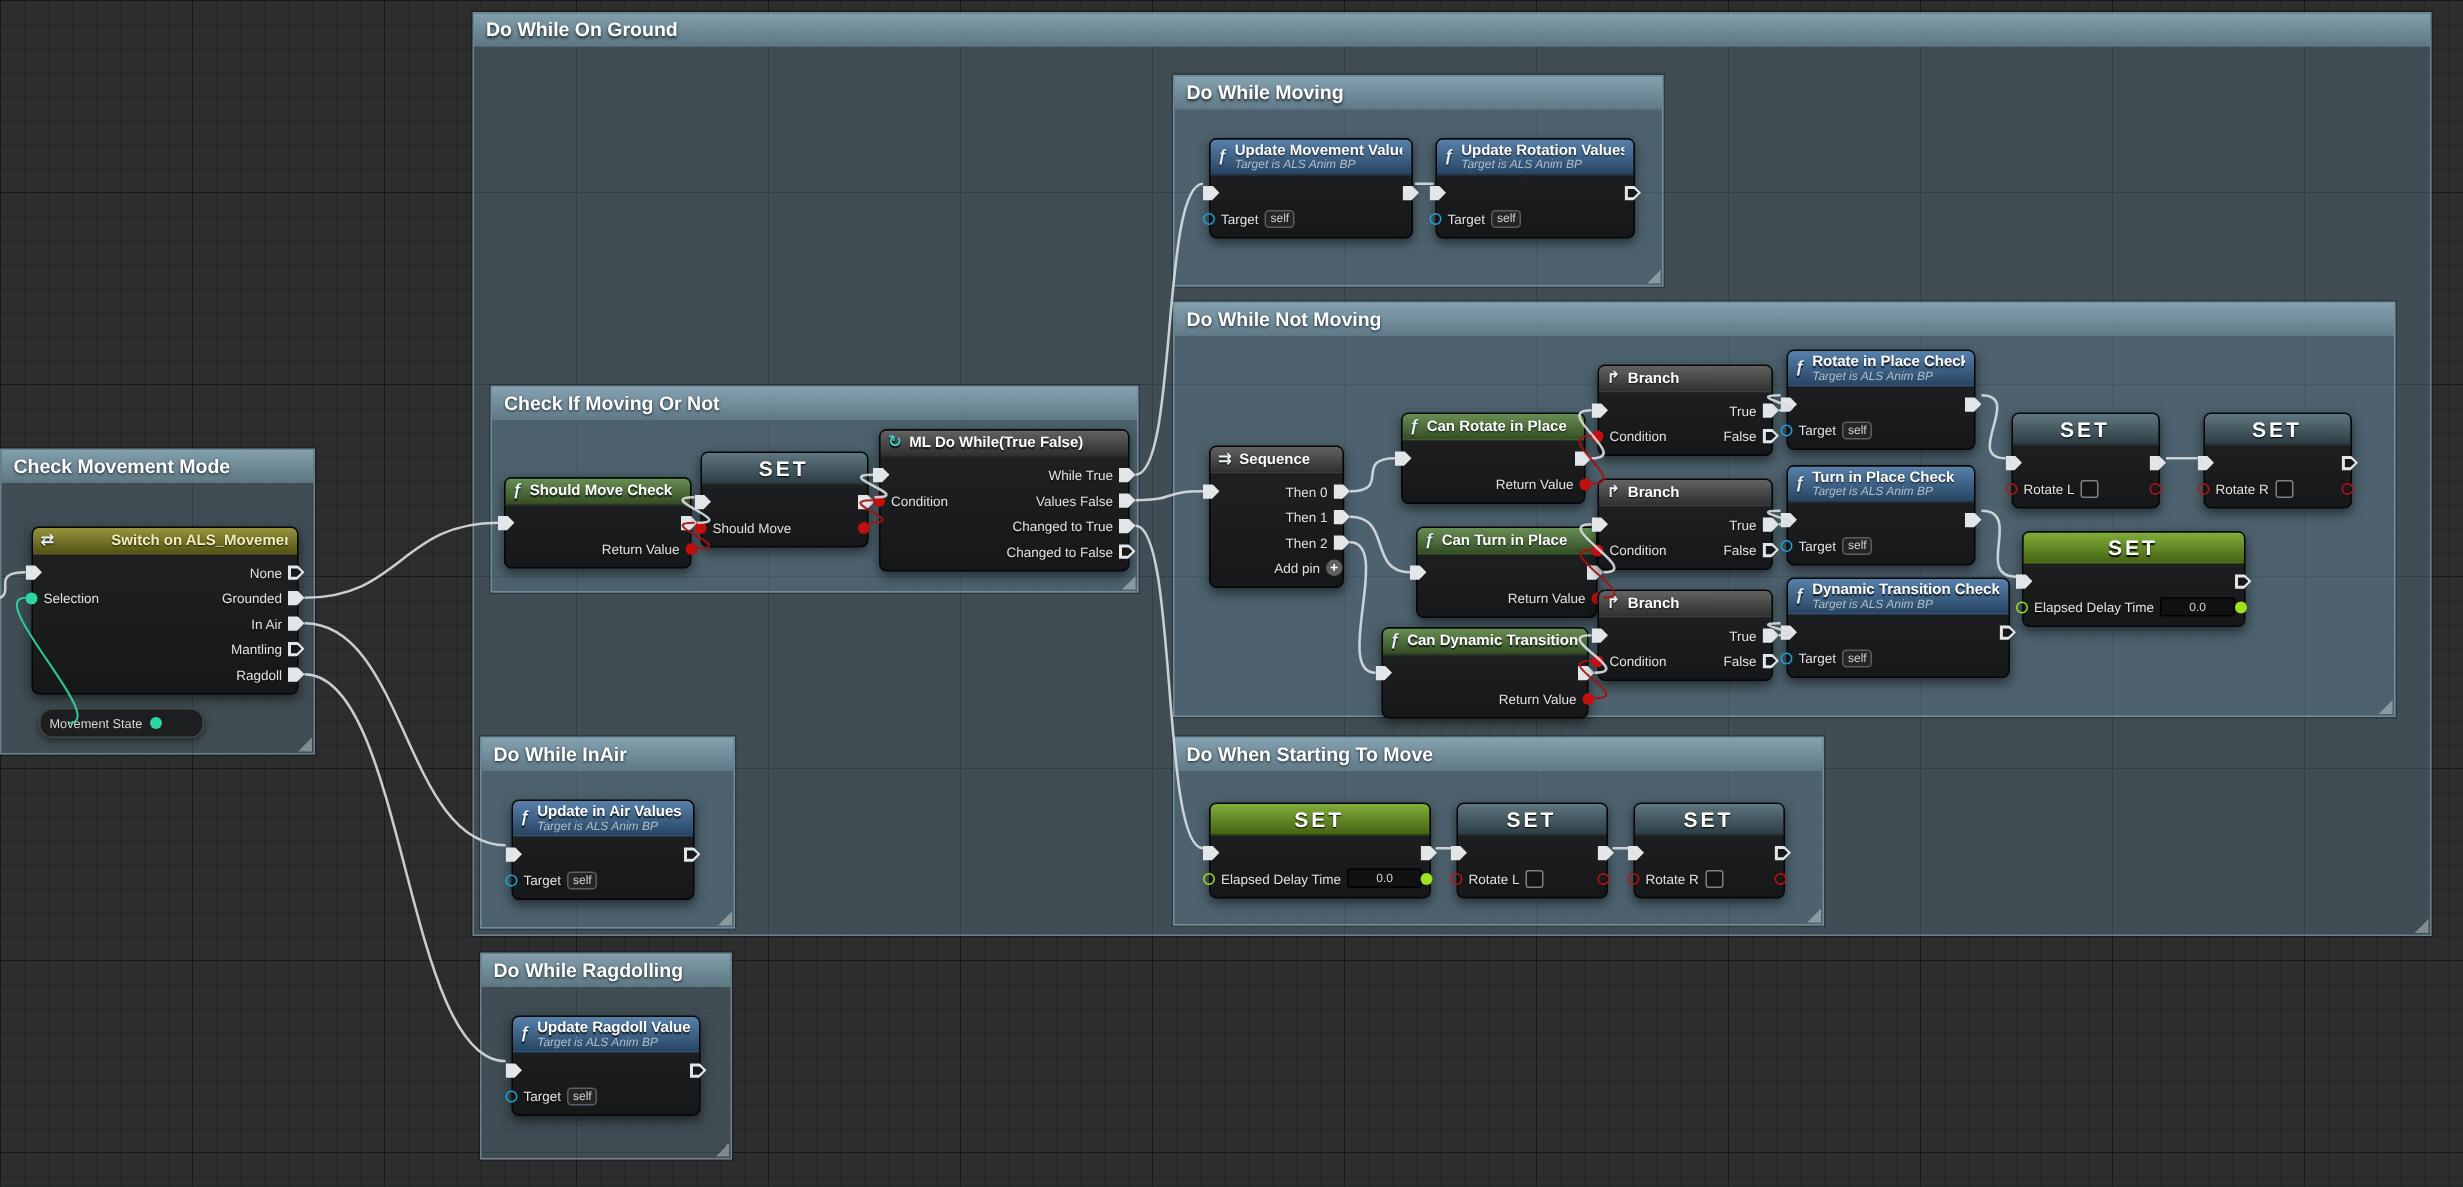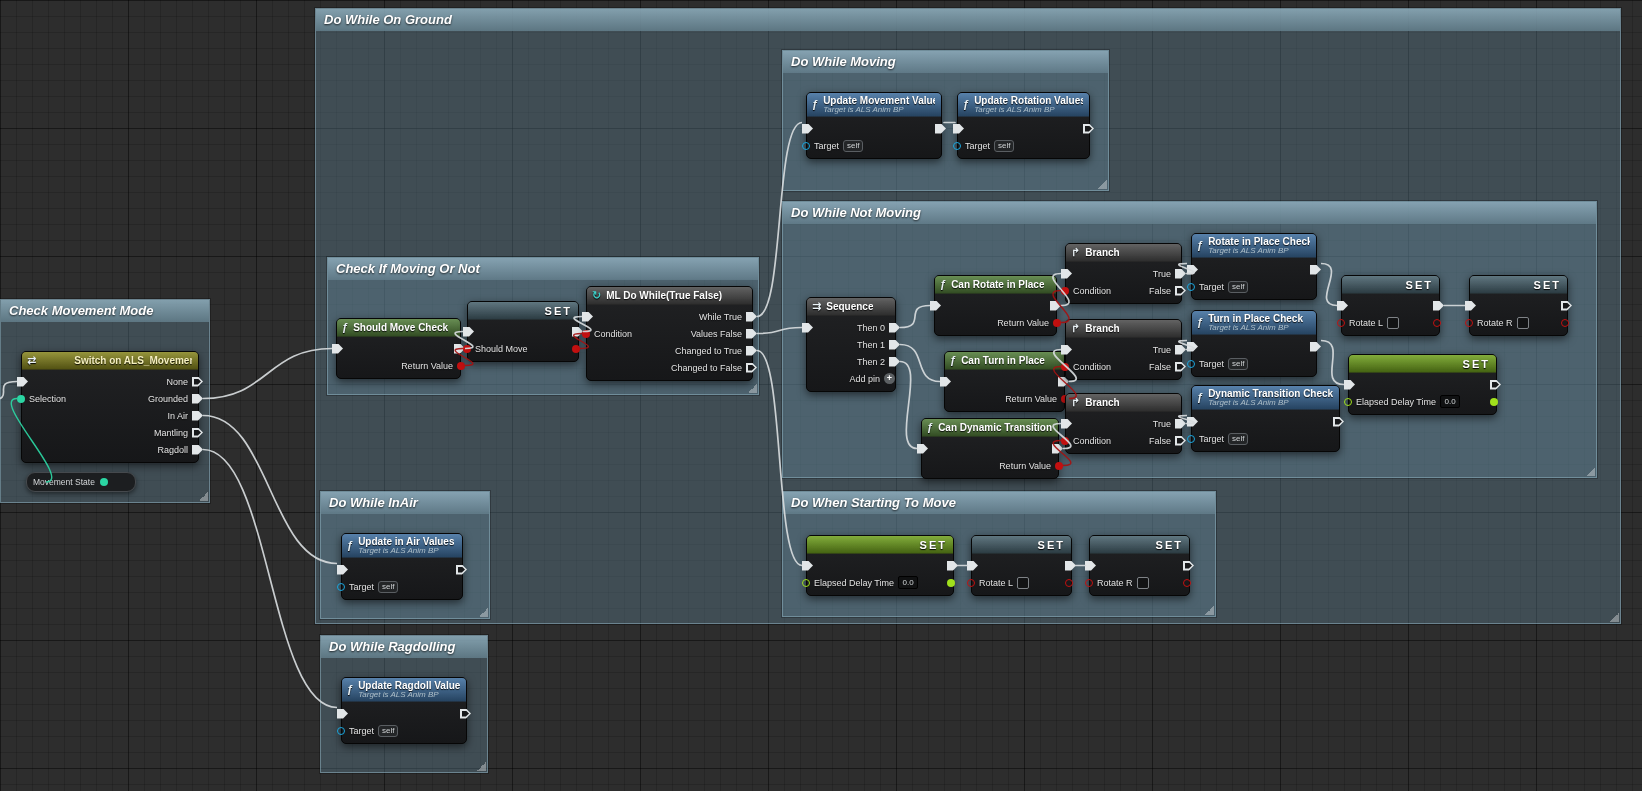--- a/index.html
+++ b/index.html
@@ -15,21 +15,20 @@
   }
   #watermark{
     position:absolute;right:12px;bottom:20px;z-index:0;
     font-size:64px;font-weight:bold;color:#484848;letter-spacing:0;
   }
   .comment{
     position:absolute;z-index:1;
     background:rgba(103,141,160,.34);
     border:1px solid rgba(142,176,192,.55);
     box-shadow:0 0 0 1px rgba(0,0,0,.25);
-    font-style:italic;
   }
   .comment::after{
     content:'';position:absolute;right:1px;bottom:1px;width:10px;height:10px;
     background:linear-gradient(135deg,transparent 55%,rgba(255,255,255,.35) 55%);
   }
   .comment-title{
     height:22px;line-height:22px;padding:0 8px;
     background:linear-gradient(rgba(255,255,255,.10),rgba(0,0,0,.20)),rgba(128,163,180,.82);
     font-size:13px;font-weight:bold;color:#fff;
     text-shadow:0 1px 2px rgba(0,0,0,.75);
@@ -44,37 +43,37 @@
   }
   .node-header{
     display:flex;align-items:center;gap:5px;
     padding:2px 6px 2px 5px;min-height:13px;
     border-radius:4px 4px 0 0;border-bottom:1px solid rgba(0,0,0,.6);
   }
   .titlewrap{overflow:hidden}
   .node-title{font-size:10px;font-weight:bold;color:#fff;text-shadow:0 1px 1px rgba(0,0,0,.85);white-space:nowrap}
   .node-sub{font-size:8px;font-style:italic;color:#aebfc9;margin-top:-1px;white-space:nowrap}
   .node-icon{font-size:11px;font-weight:bold;color:#eaf2f6;text-shadow:0 1px 1px #000;line-height:11px}
-  .node-header.set .set-title{flex:1;text-align:right;font-size:11px;font-weight:bold;letter-spacing:2px;color:#fff;text-shadow:0 1px 1px #000}
+  .node-header.set .set-title{flex:1;text-align:center;font-size:14px;font-weight:bold;letter-spacing:2px;color:#fff;text-shadow:0 1px 1px #000}
   .node-body{padding:3px 0 4px}
   .node-row{display:flex;justify-content:space-between;align-items:center;height:17px}
   .cell{display:flex;align-items:center;gap:4px;padding:0 6px;min-width:6px}
   .cell.l{padding-left:0}
   .cell.r{padding-right:0}
   .cell.l .pin{margin-left:-5px}
   .cell.r .pin{margin-right:-5px}
   .pin{flex:none;display:inline-block}
   .pin.exec{width:11px;height:10px;background:#e2e6e8;clip-path:polygon(0 0,55% 0,100% 50%,55% 100%,0 100%);position:relative}
   .pin.exec.hollow::after{content:'';position:absolute;left:2px;top:2px;right:2px;bottom:2px;background:#17181a;clip-path:polygon(0 0,55% 0,100% 50%,55% 100%,0 100%)}
   .pin.circ{width:8px;height:8px;border-radius:50%}
   .pin.circ.hollow{background:transparent;border:1.5px solid;width:6px;height:6px}
   .pin-label{font-size:9px;color:#e2e2e2;text-shadow:0 1px 1px rgba(0,0,0,.6);white-space:nowrap}
   .widget-tag{background:#232527;border:1px solid #5a5e62;border-radius:3px;font-size:8px;line-height:10px;padding:0 3px;color:#cfd2d4}
   .widget-check{width:10px;height:10px;background:#121314;border:1px solid #7e8286;border-radius:2px}
-  .widget-input{background:#101112;border:1px solid #000;border-radius:2px;font-size:8px;line-height:11px;padding:0 3px;color:#d4d8da;min-width:12px;text-align:center}
+  .widget-input{background:#101112;border:1px solid #000;border-radius:2px;font-size:8px;line-height:11px;padding:0 18px;color:#d4d8da;min-width:12px;text-align:center}
   .addpin-glyph{width:11px;height:11px;border-radius:50%;background:#5c6063;color:#fff;font-size:9px;line-height:11px;text-align:center;font-weight:bold}
   .pill{
     position:absolute;z-index:3;display:flex;align-items:center;gap:5px;
     background:#1c1e20;border:1px solid #45494d;border-radius:9px;height:18px;padding:0 6px;
     box-shadow:0 2px 5px rgba(0,0,0,.5);
   }
   .pill-label{font-size:8.5px;color:#d5d8da;white-space:nowrap}
   .wires{position:absolute;left:0;top:0;z-index:4;pointer-events:none}
 </style>
 </head>

